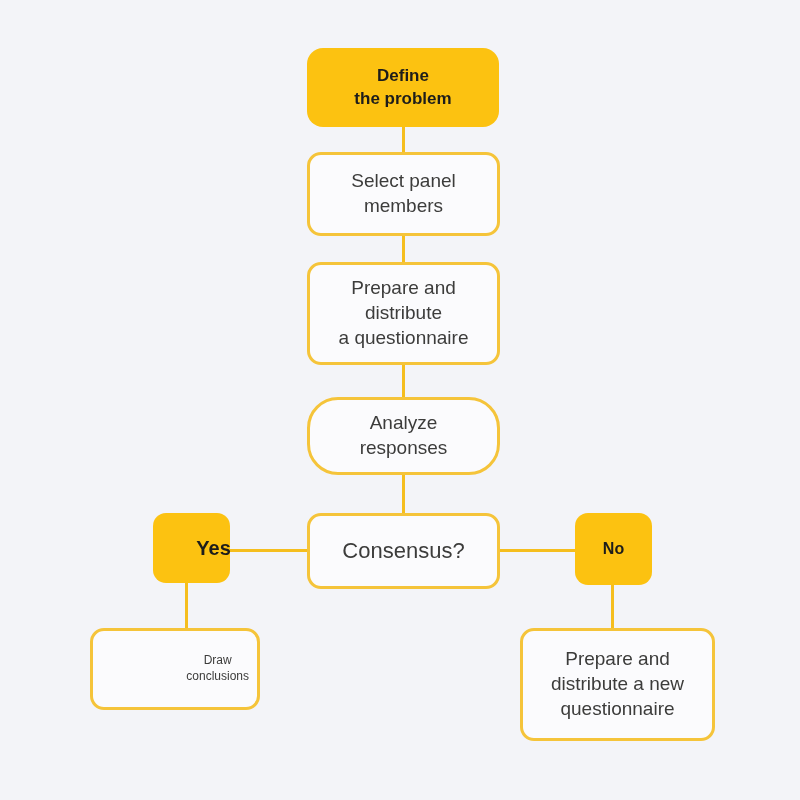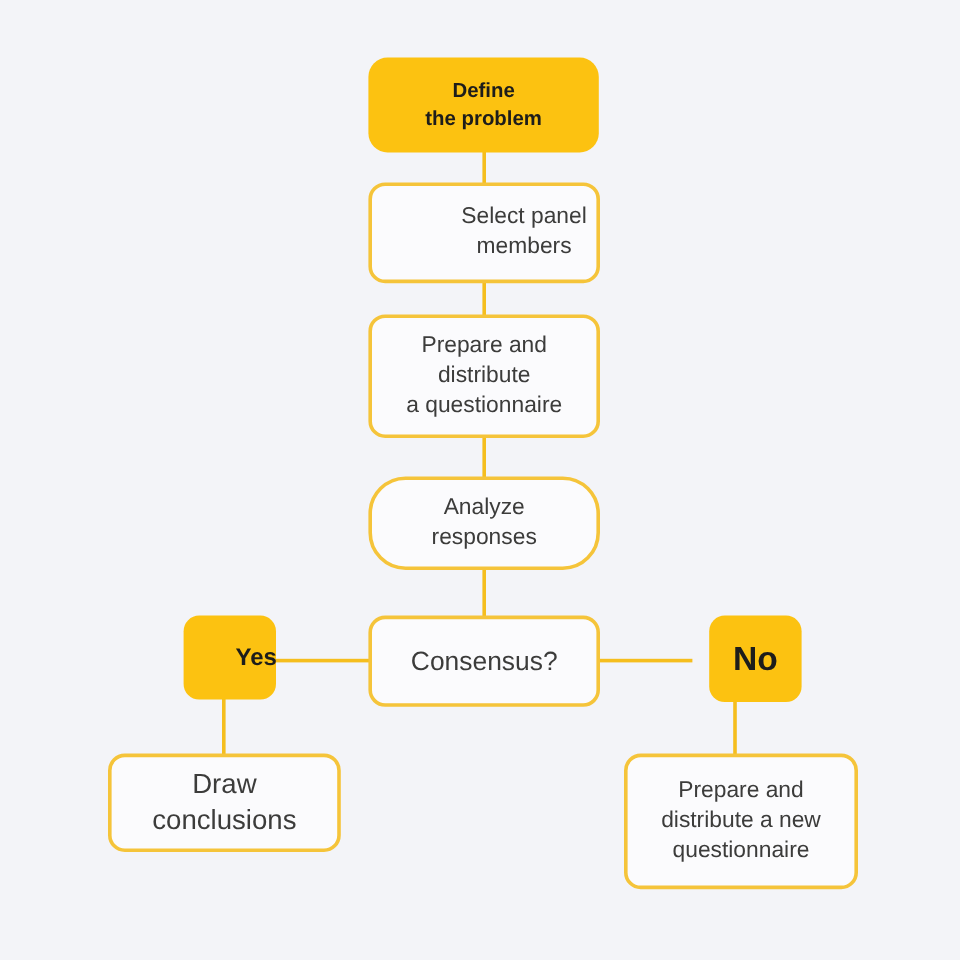--- a/index.html
+++ b/index.html
@@ -58,27 +58,27 @@
   }
 
   .node-label {
     display: block;
     white-space: pre-line;
     padding: 0 8px;
   }
 
   
   #node-define        { left: 307px; top: 48px;  width: 192px; height: 79px;  font-size: 17px; border-radius: 16px; }
-  #node-select-panel  { left: 307px; top: 152px; width: 193px; height: 84px;  font-size: 19px; justify-content: flex-end; }
+  #node-select-panel  { left: 307px; top: 152px; width: 193px; height: 84px;  font-size: 19px; }
   #node-prepare       { left: 307px; top: 262px; width: 193px; height: 103px; font-size: 19px; }
   #node-analyze       { left: 307px; top: 397px; width: 193px; height: 78px;  font-size: 19px; border-radius: 31px; }
   #node-consensus     { left: 307px; top: 513px; width: 193px; height: 76px;  font-size: 22px; }
   #node-yes           { left: 153px; top: 513px; width: 77px;  height: 70px;  font-size: 20px; border-radius: 13px; padding-left: 44px; }
-  #node-no            { left: 575px; top: 513px; width: 77px;  height: 72px;  font-size: 28px; border-radius: 13px; margin-left: 16px; }
-  #node-draw          { left: 90px;  top: 628px; width: 194px; height: 82px;  font-size: 23px; }
+  #node-no            { left: 575px; top: 513px; width: 77px;  height: 72px;  font-size: 16px; border-radius: 13px; }
+  #node-draw          { left: 90px;  top: 628px; width: 170px; height: 82px;  font-size: 12px; justify-content: flex-end; }
   #node-new-quest     { left: 520px; top: 628px; width: 195px; height: 113px; font-size: 19px; }
 
   
   #conn-define-select     { left: 402px; top: 126px; height: 28px; }
   #conn-select-prepare    { left: 402px; top: 235px; height: 29px; }
   #conn-prepare-analyze   { left: 402px; top: 363px; height: 36px; }
   #conn-analyze-consensus { left: 402px; top: 473px; height: 42px; }
   #conn-consensus-yes     { left: 228px; top: 549px; width: 81px; }
   #conn-consensus-no      { left: 498px; top: 549px; width: 79px; }
   #conn-yes-draw          { left: 185px; top: 581px; height: 49px; }

